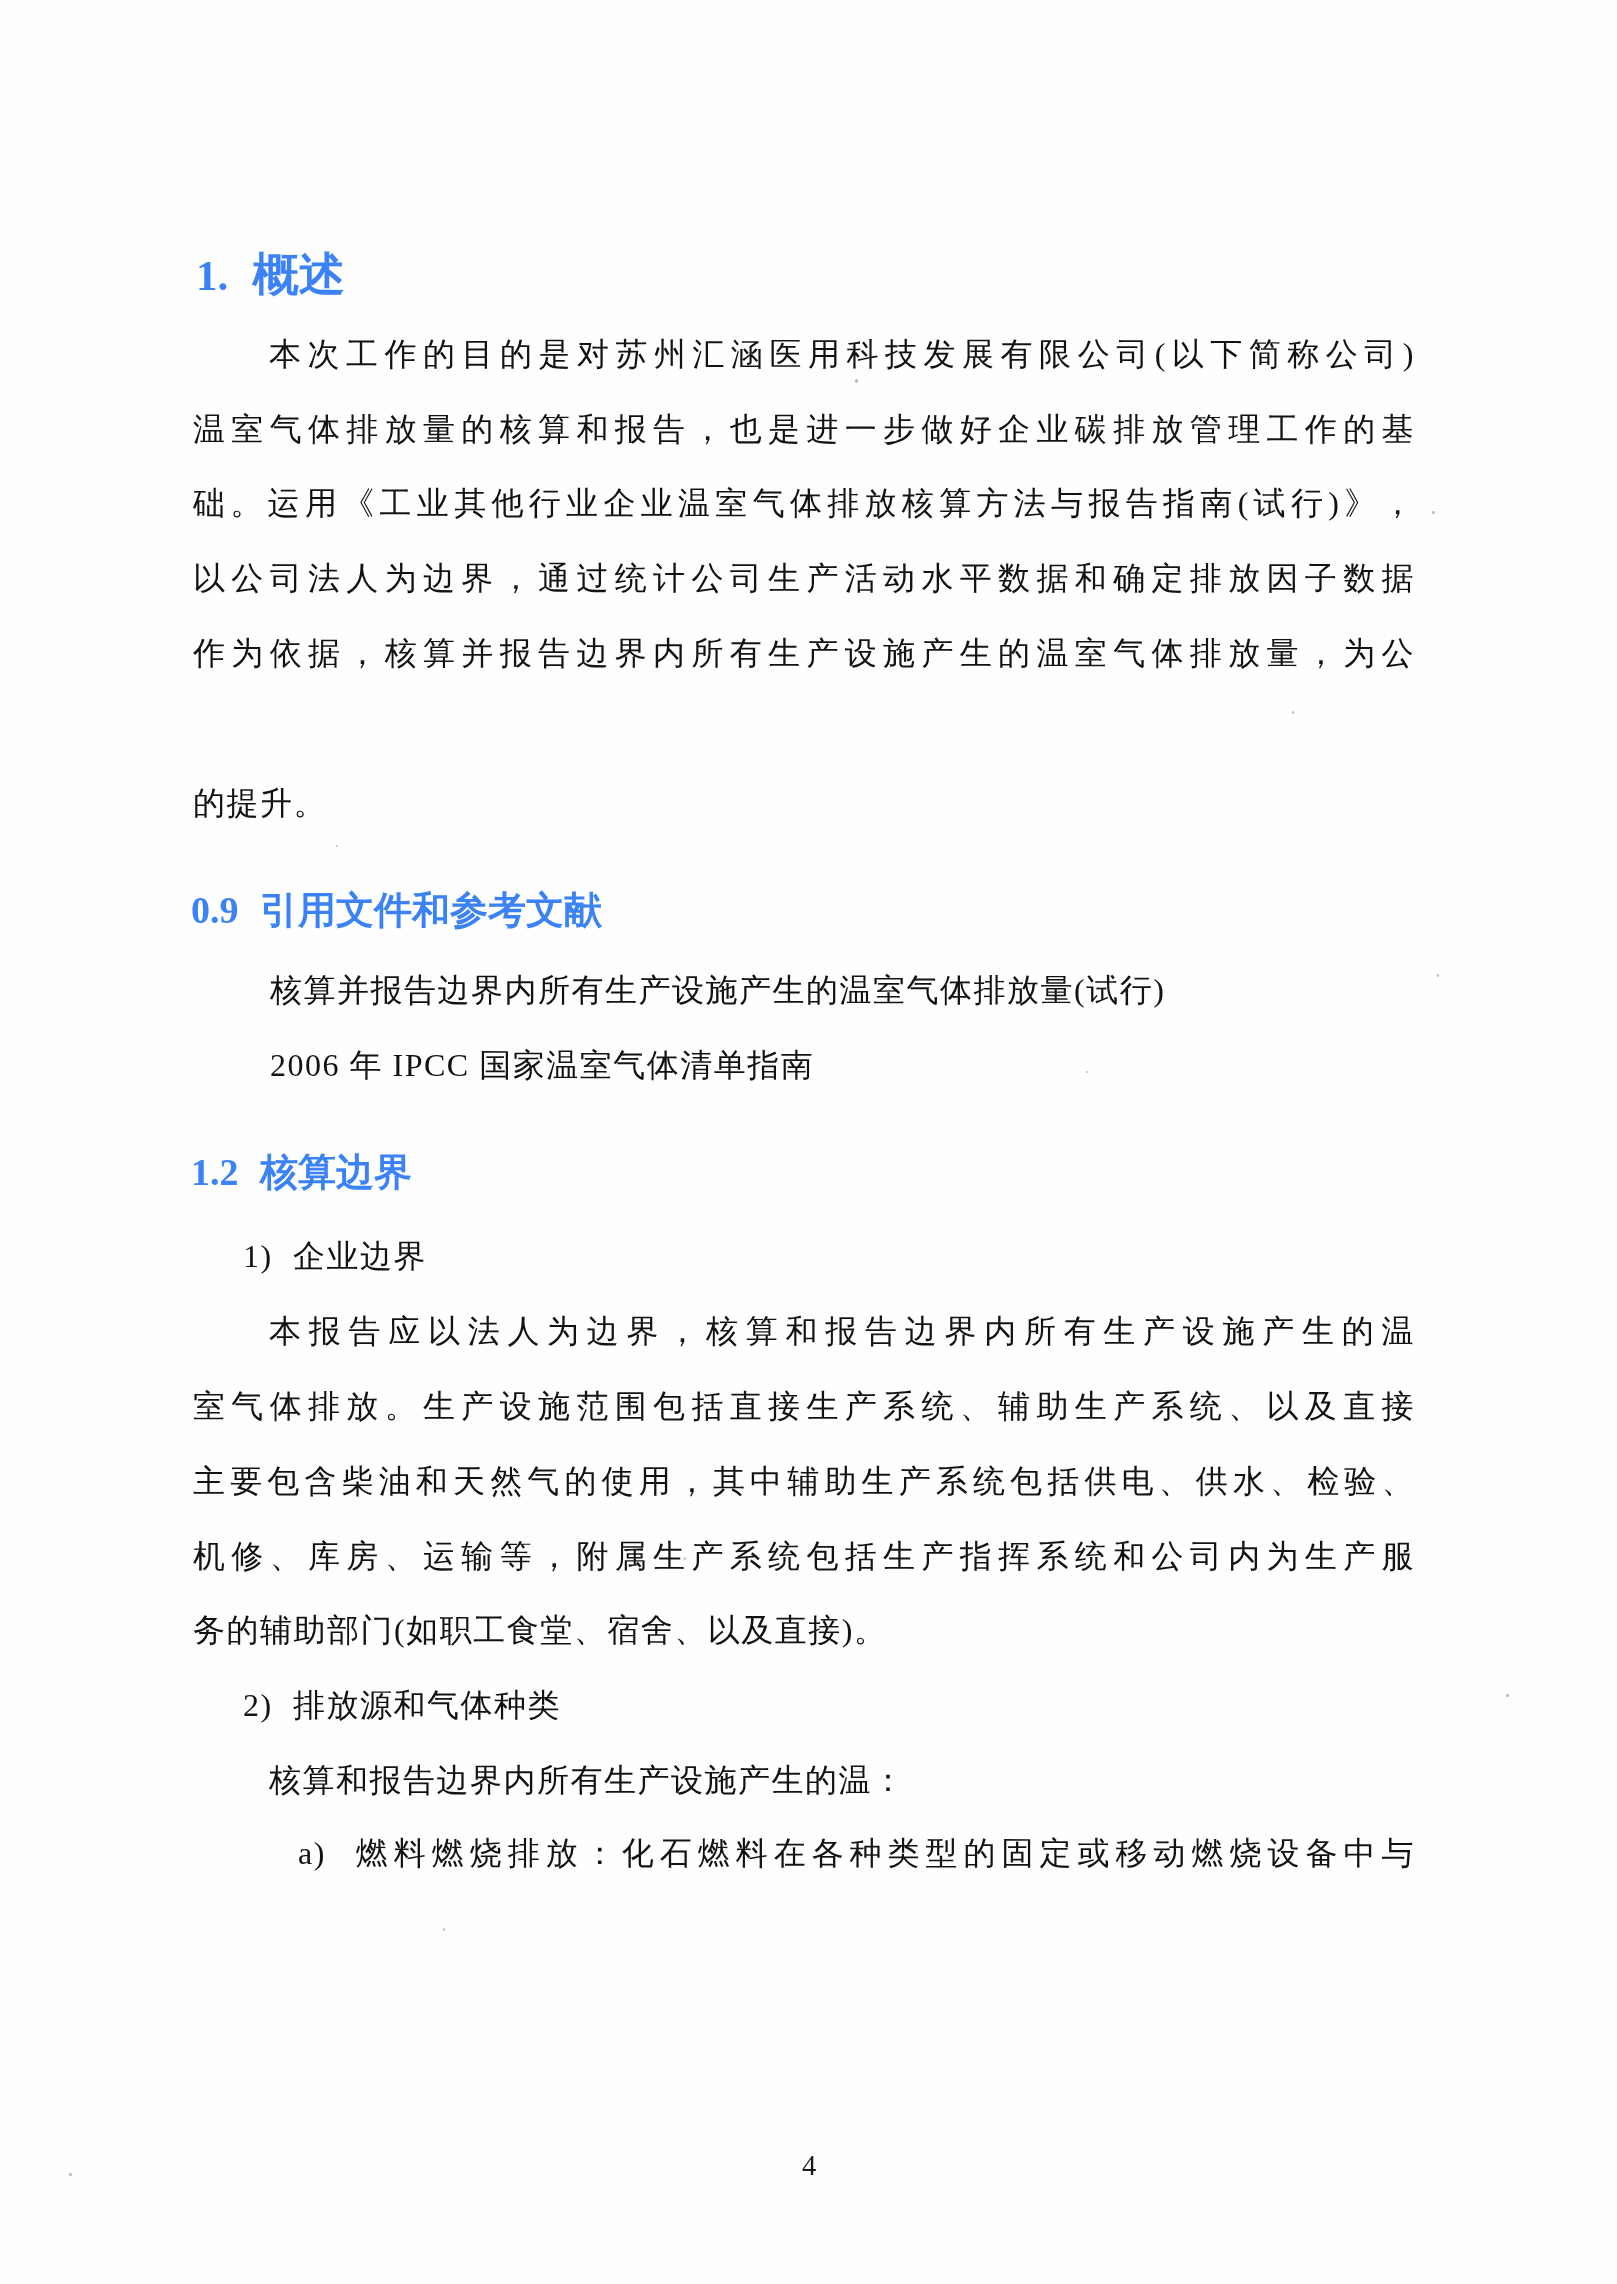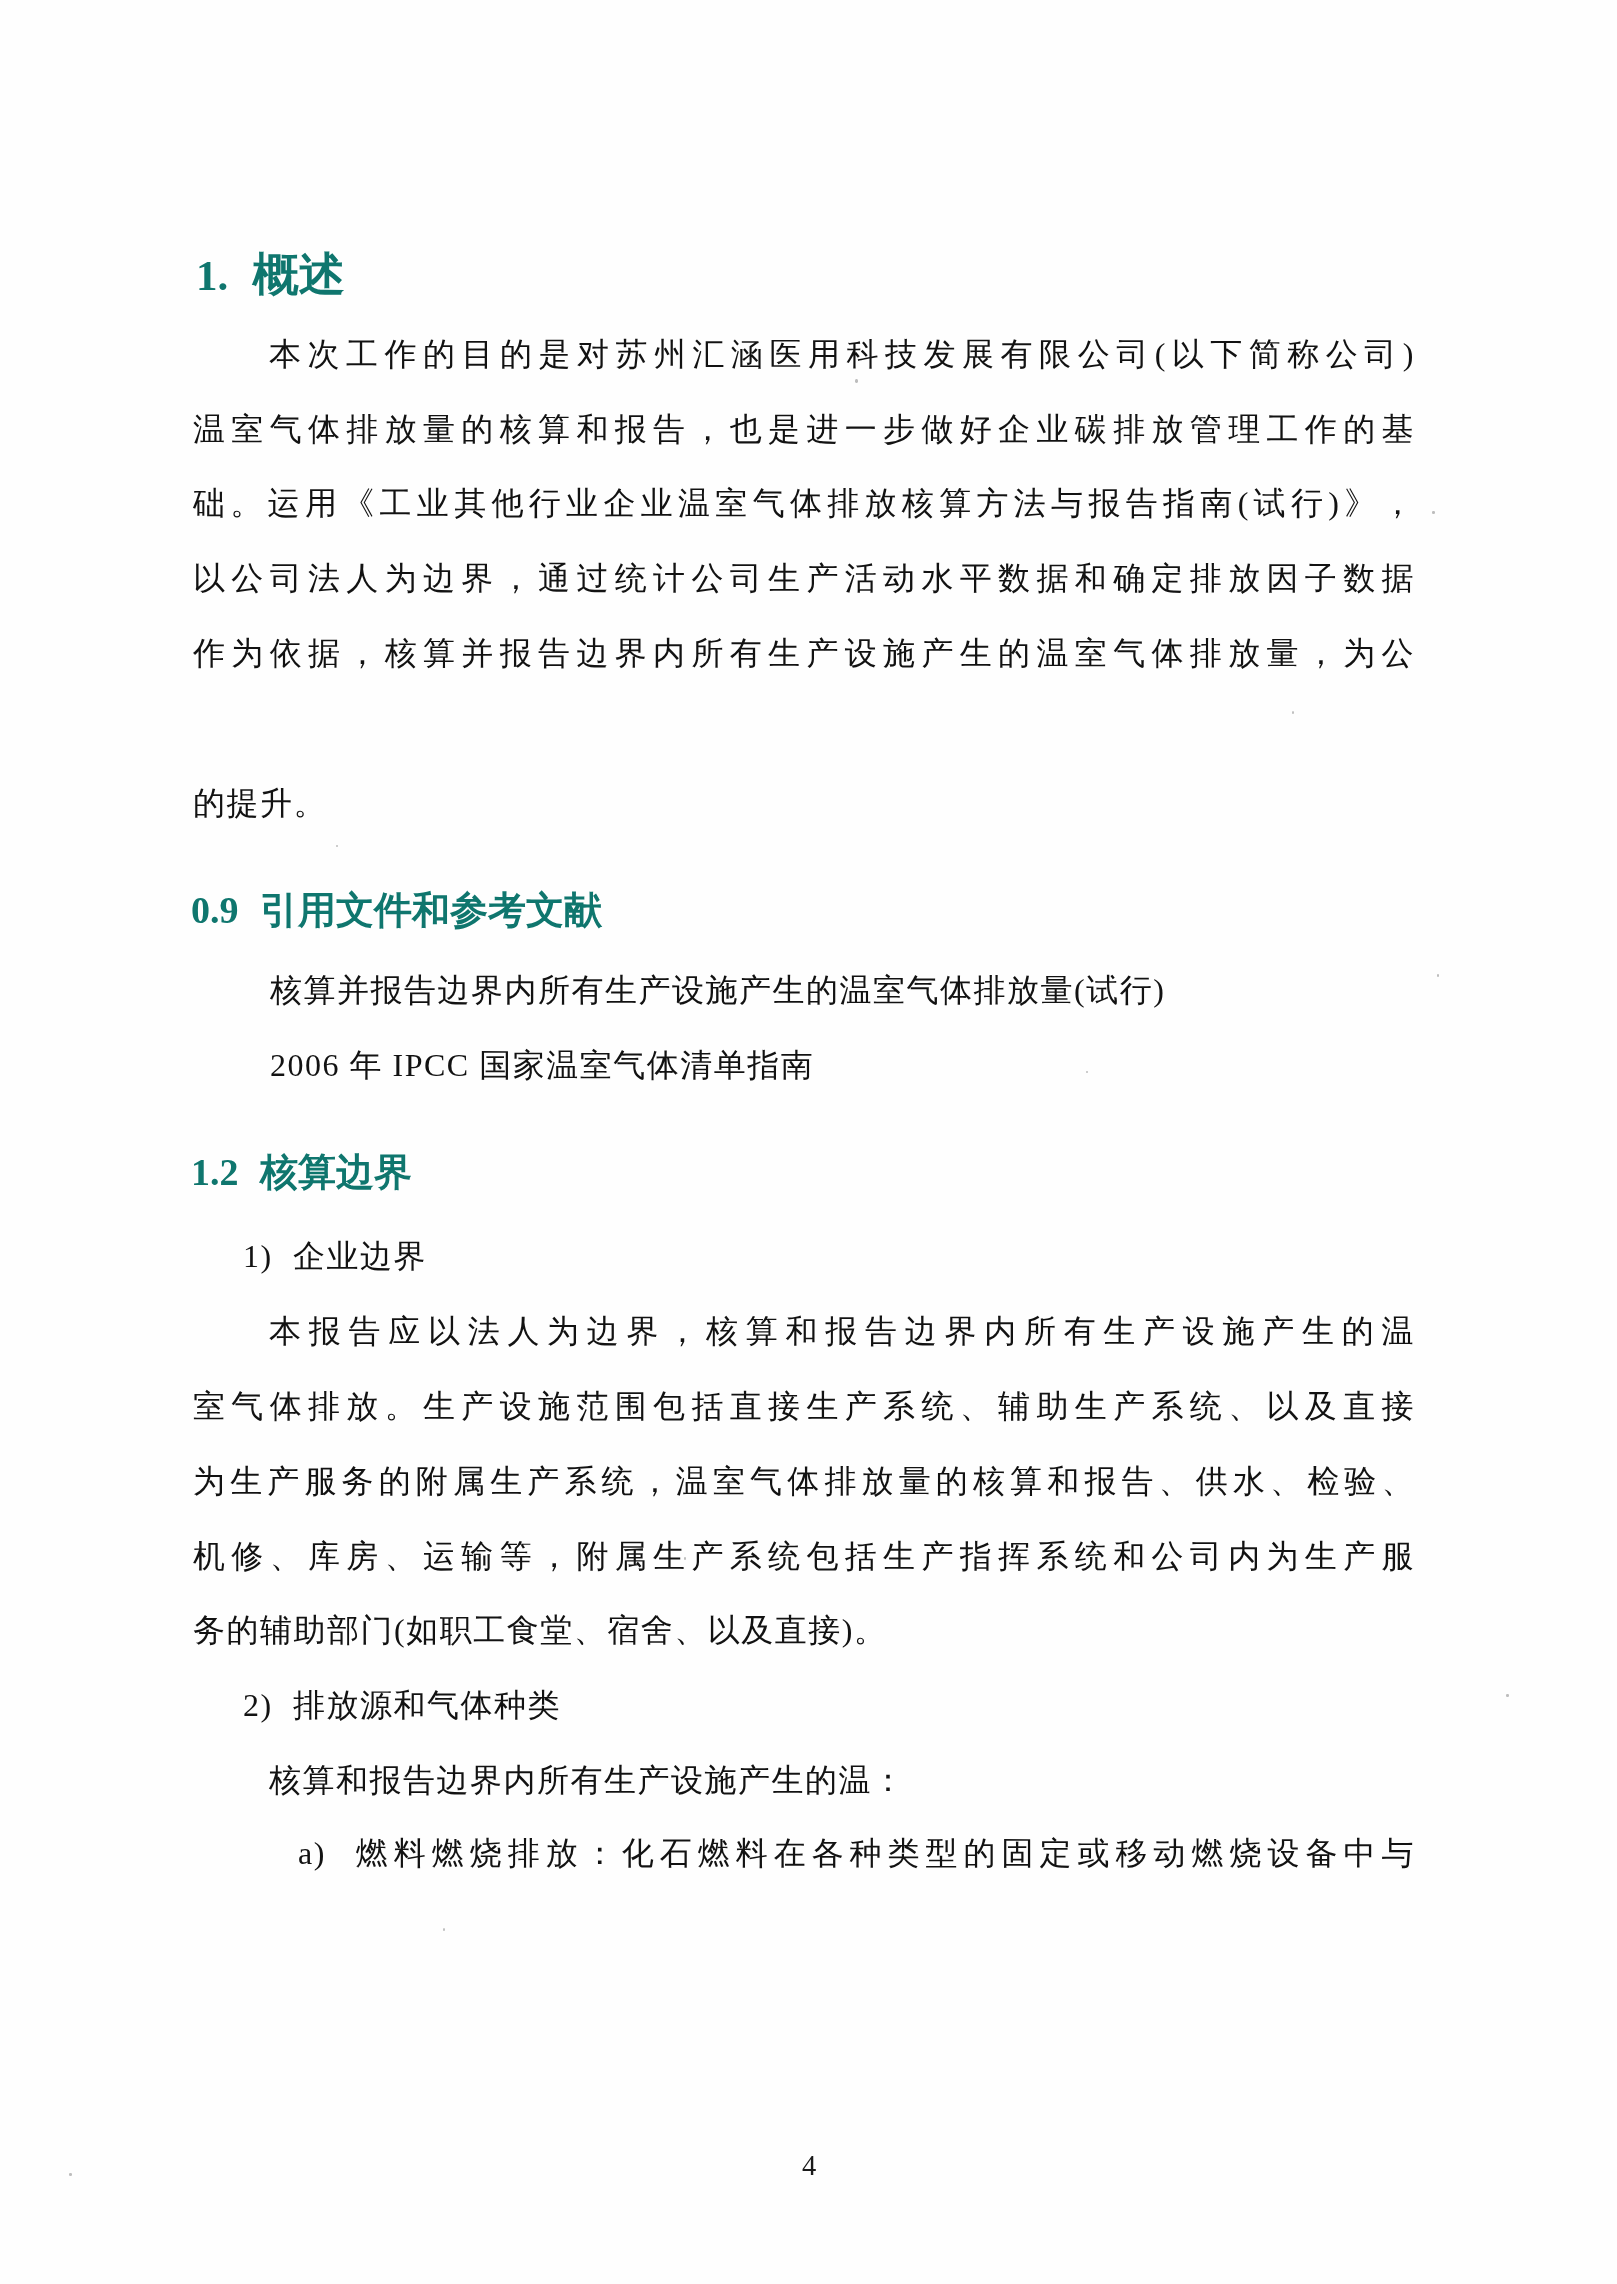--- a/index.html
+++ b/index.html
@@ -37,21 +37,21 @@
   }
   .indent2 {
     padding-left: 76px;
   }
   
   .heading {
     position: absolute;
     font-family: "Liberation Sans", "DejaVu Sans", sans-serif;
     font-weight: bold;
     white-space: nowrap;
-    color: #0f766e;
+    color: #3b82f6;
   }
   .h-main {
     left: 196px;
     top: 249px;
     font-size: 46px;
     line-height: 51px;
   }
   .h-main .num {
     font-family: "Liberation Serif", "DejaVu Serif", serif;
     font-size: 43px;
@@ -116,21 +116,21 @@
   <div class="heading h-sub" style="top:1151px">
     <span class="num">1.2</span><span>核算边界</span>
   </div>
 
   <div class="line" style="left:243px; top:1236px">
     <span class="label-gap">1)</span><span>企业边界</span>
   </div>
 
   <div class="line col just indent2" style="top:1311px">本报告应以法人为边界，核算和报告边界内所有生产设施产生的温</div>
   <div class="line col just" style="top:1386px">室气体排放。生产设施范围包括直接生产系统、辅助生产系统、以及直接</div>
-  <div class="line col just" style="top:1461px">为生产服务的附属生产系统，温室气体排放量的核算和报告、供水、检验、</div>
+  <div class="line col just" style="top:1461px">主要包含柴油和天然气的使用，其中辅助生产系统包括供电、供水、检验、</div>
   <div class="line col just" style="top:1536px">机修、库房、运输等，附属生产系统包括生产指挥系统和公司内为生产服</div>
   <div class="line col" style="top:1610px">务的辅助部门(如职工食堂、宿舍、以及直接)。</div>
 
   <div class="line" style="left:243px; top:1685px">
     <span class="label-gap">2)</span><span>排放源和气体种类</span>
   </div>
 
   <div class="line col indent2" style="top:1760px">核算和报告边界内所有生产设施产生的温：</div>
 
   <div class="line just" style="left:298px; top:1833px; width:1117px; box-sizing:border-box; white-space:normal;">

